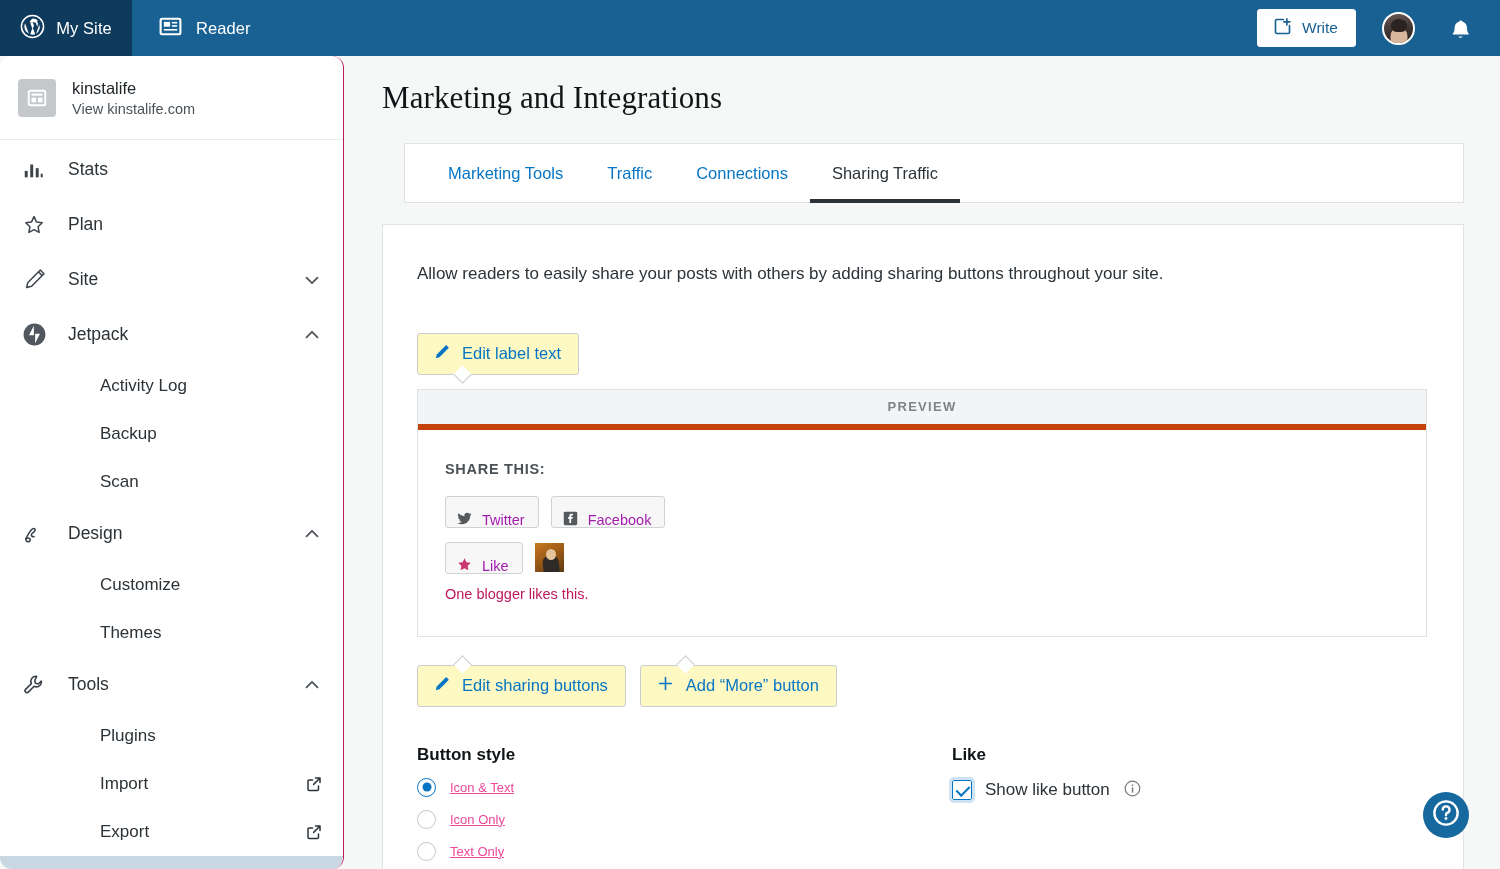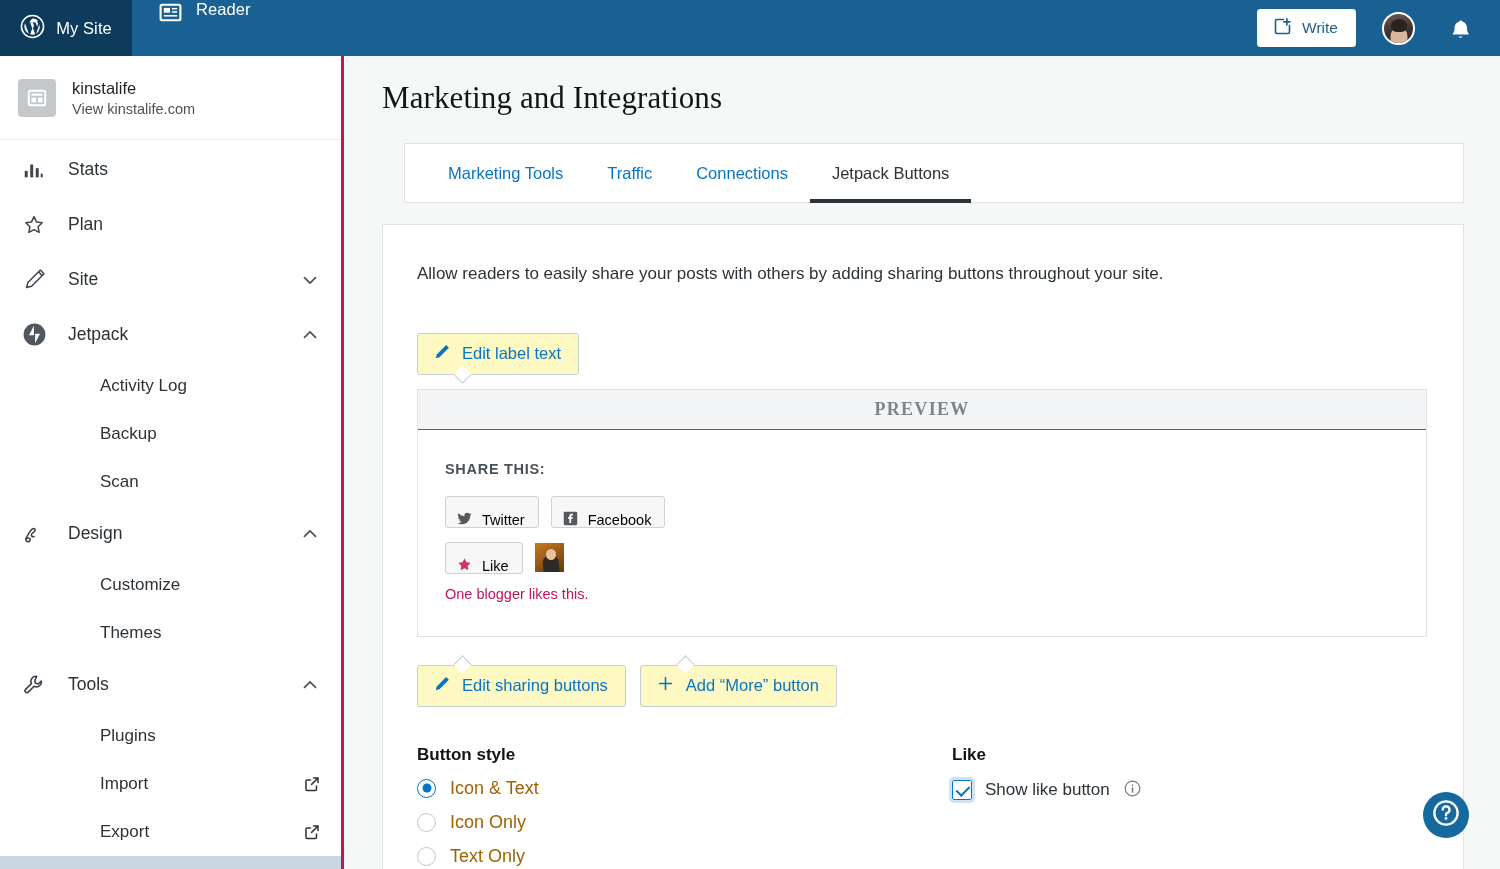--- a/index.html
+++ b/index.html
@@ -14,21 +14,21 @@
   
   .masthead {
     position: absolute; top: 0; left: 0; width: 1500px; height: 56px;
     background: #1a6193; display: flex; align-items: stretch; z-index: 40;
   }
   .mast-mysite {
     width: 132px; background: #0e3a5c; display: flex; align-items: center;
     justify-content: center; gap: 11px; cursor: pointer;
   }
   .mast-reader {
-    display: flex; align-items: flex-start; gap: 13px; padding: 0 26px;
+    display: flex; align-items: center; gap: 13px; padding: 0 26px;
     cursor: pointer;
   }
   .mast-label { color: #ffffff; font-size: 16.5px; letter-spacing: .1px; }
   .mast-right {
     margin-left: auto; display: flex; align-items: center; gap: 0; padding-right: 18px;
   }
   .write-btn {
     display: flex; align-items: center; gap: 9px; background: #fff;
     border: 1px solid #fff; border-radius: 3px; height: 38px; padding: 0 17px 0 14px;
     color: #1a6193; font-size: 15.5px; cursor: pointer; margin-right: 26px;
@@ -46,22 +46,23 @@
   }
   .avatar-wrap::before {
     content:""; position:absolute; left:50%; top:20%; transform:translateX(-50%);
     width:16px; height:13px; border-radius:50% 50% 40% 40%; background:#2b2320; z-index:2;
   }
   .bell-btn { cursor: pointer; display:flex; align-items:center; margin-right: 8px; }
 
   
   .sidebar {
     position: absolute; top: 56px; left: 0; width: 344px; height: 813px;
-    background: #fff; border-right: 3px solid #be185d; z-index: 20;
+    background: #fff; border-right: 1px solid #be185d; z-index: 20;
     overflow: hidden;
+    border-radius: 12px;
   }
   .site-head {
     height: 84px; display: flex; align-items: center; gap: 16px;
     padding: 0 20px 0 18px; border-bottom: 1px solid #e8eaeb; cursor: pointer;
   }
   .site-icon {
     width: 38px; height: 38px; border-radius: 4px; background: #c5c8cb;
     display: flex; align-items: center; justify-content: center; flex: none;
   }
   .site-texts { display: flex; flex-direction: column; gap: 3px; }
@@ -128,33 +129,33 @@
     transform: rotate(45deg);
   }
   .callout.down .tail { bottom: -7.5px; }
   .callout.up .tail {
     top: -7.5px; border: none; border-left: 1px solid #c9cdd1; border-top: 1px solid #c9cdd1;
   }
   .edit-label-row { margin-top: 46px; }
 
   .preview-box { margin-top: 14px; border: 1px solid #e0e2e4; }
   .preview-head {
-    height: 40px; background: #f3f4f5; border-bottom: 1px solid #c2410c;
+    height: 40px; background: #f3f4f5; border-bottom: 6px solid #c2410c;
     display: flex; align-items: center; justify-content: center;
-    font-size: 18px; letter-spacing: 1.3px; color: #7d858a; font-weight: bold; font-family: Liberation Serif, serif;
+    font-size: 13px; letter-spacing: 1.3px; color: #7d858a; font-weight: bold;
   }
   .preview-body { padding: 31px 0 34px 27px; }
   .share-this {
     font-size: 14.5px; font-weight: bold; letter-spacing: .7px; color: #4a5257;
   }
   .share-row { display: flex; gap: 12px; margin-top: 19px; }
   .share-btn {
     display: flex; align-items: center; gap: 9px; background: #f7f7f7;
     border: 1px solid #cfd2d4; border-radius: 3px; height: 32px; padding: 17px 13px 0 10px;
-    font-size: 14.5px; color: #000000; cursor: pointer;
+    font-size: 14.5px; color: #a21caf; cursor: pointer;
   }
   .like-row { display: flex; gap: 12px; align-items: center; margin-top: 14px; }
   .like-avatar {
     width: 29px; height: 29px; flex: none; overflow: hidden; position: relative;
     background: linear-gradient(150deg,#c87a22 0%,#9a5a16 48%,#5b3a12 100%);
   }
   .like-avatar::before {
     content:""; position:absolute; left:30%; top:46%; width:16px; height:18px;
     background:#2e2a28; border-radius: 35% 35% 0 0; transform: rotate(-6deg);
   }
@@ -177,21 +178,21 @@
   }
   .radio {
     width: 19px; height: 19px; border-radius: 50%; border: 1px solid #c3c7ca;
     background: #fff; flex: none; position: relative;
   }
   .radio.on { border: 1px solid #0675c4; }
   .radio.on::after {
     content: ""; position: absolute; left: 50%; top: 50%; transform: translate(-50%,-50%);
     width: 9px; height: 9px; border-radius: 50%; background: #0675c4;
   }
-  .radio-label { font-size: 18px; color: #a16207; }
+  .radio-label { font-size: 13px; color: #ec4899; text-decoration: underline; }
   .check-item { display: flex; align-items: center; gap: 13px; margin-top: 14px; cursor: pointer; }
   .checkbox {
     width: 20px; height: 20px; border: 1px solid #0675c4; border-radius: 2px;
     background: #fff; flex: none; position: relative; outline: 3px solid #cfe3f3;
   }
   .checkbox::after {
     content: ""; position: absolute; left: 6px; top: 2px; width: 6px; height: 11px;
     border: solid #0675c4; border-width: 0 2px 2px 0; transform: rotate(45deg);
   }
   .check-label { font-size: 17px; color: #2c3338; }
@@ -396,21 +397,21 @@
       <div class="tab">
         <span>Marketing Tools</span>
       </div>
       <div class="tab">
         <span>Traffic</span>
       </div>
       <div class="tab">
         <span>Connections</span>
       </div>
       <div class="tab active">
-        <span>Jetpack Buttons</span>
+        <span>Sharing Traffic</span>
       </div>
     </div>
 
     <div class="content-card">
       <div class="lede">Allow readers to easily share your posts with others by adding sharing buttons throughout your site.</div>
 
       <div class="edit-label-row">
         <div class="callout down">
           <span class="tail"></span>
           <span>

